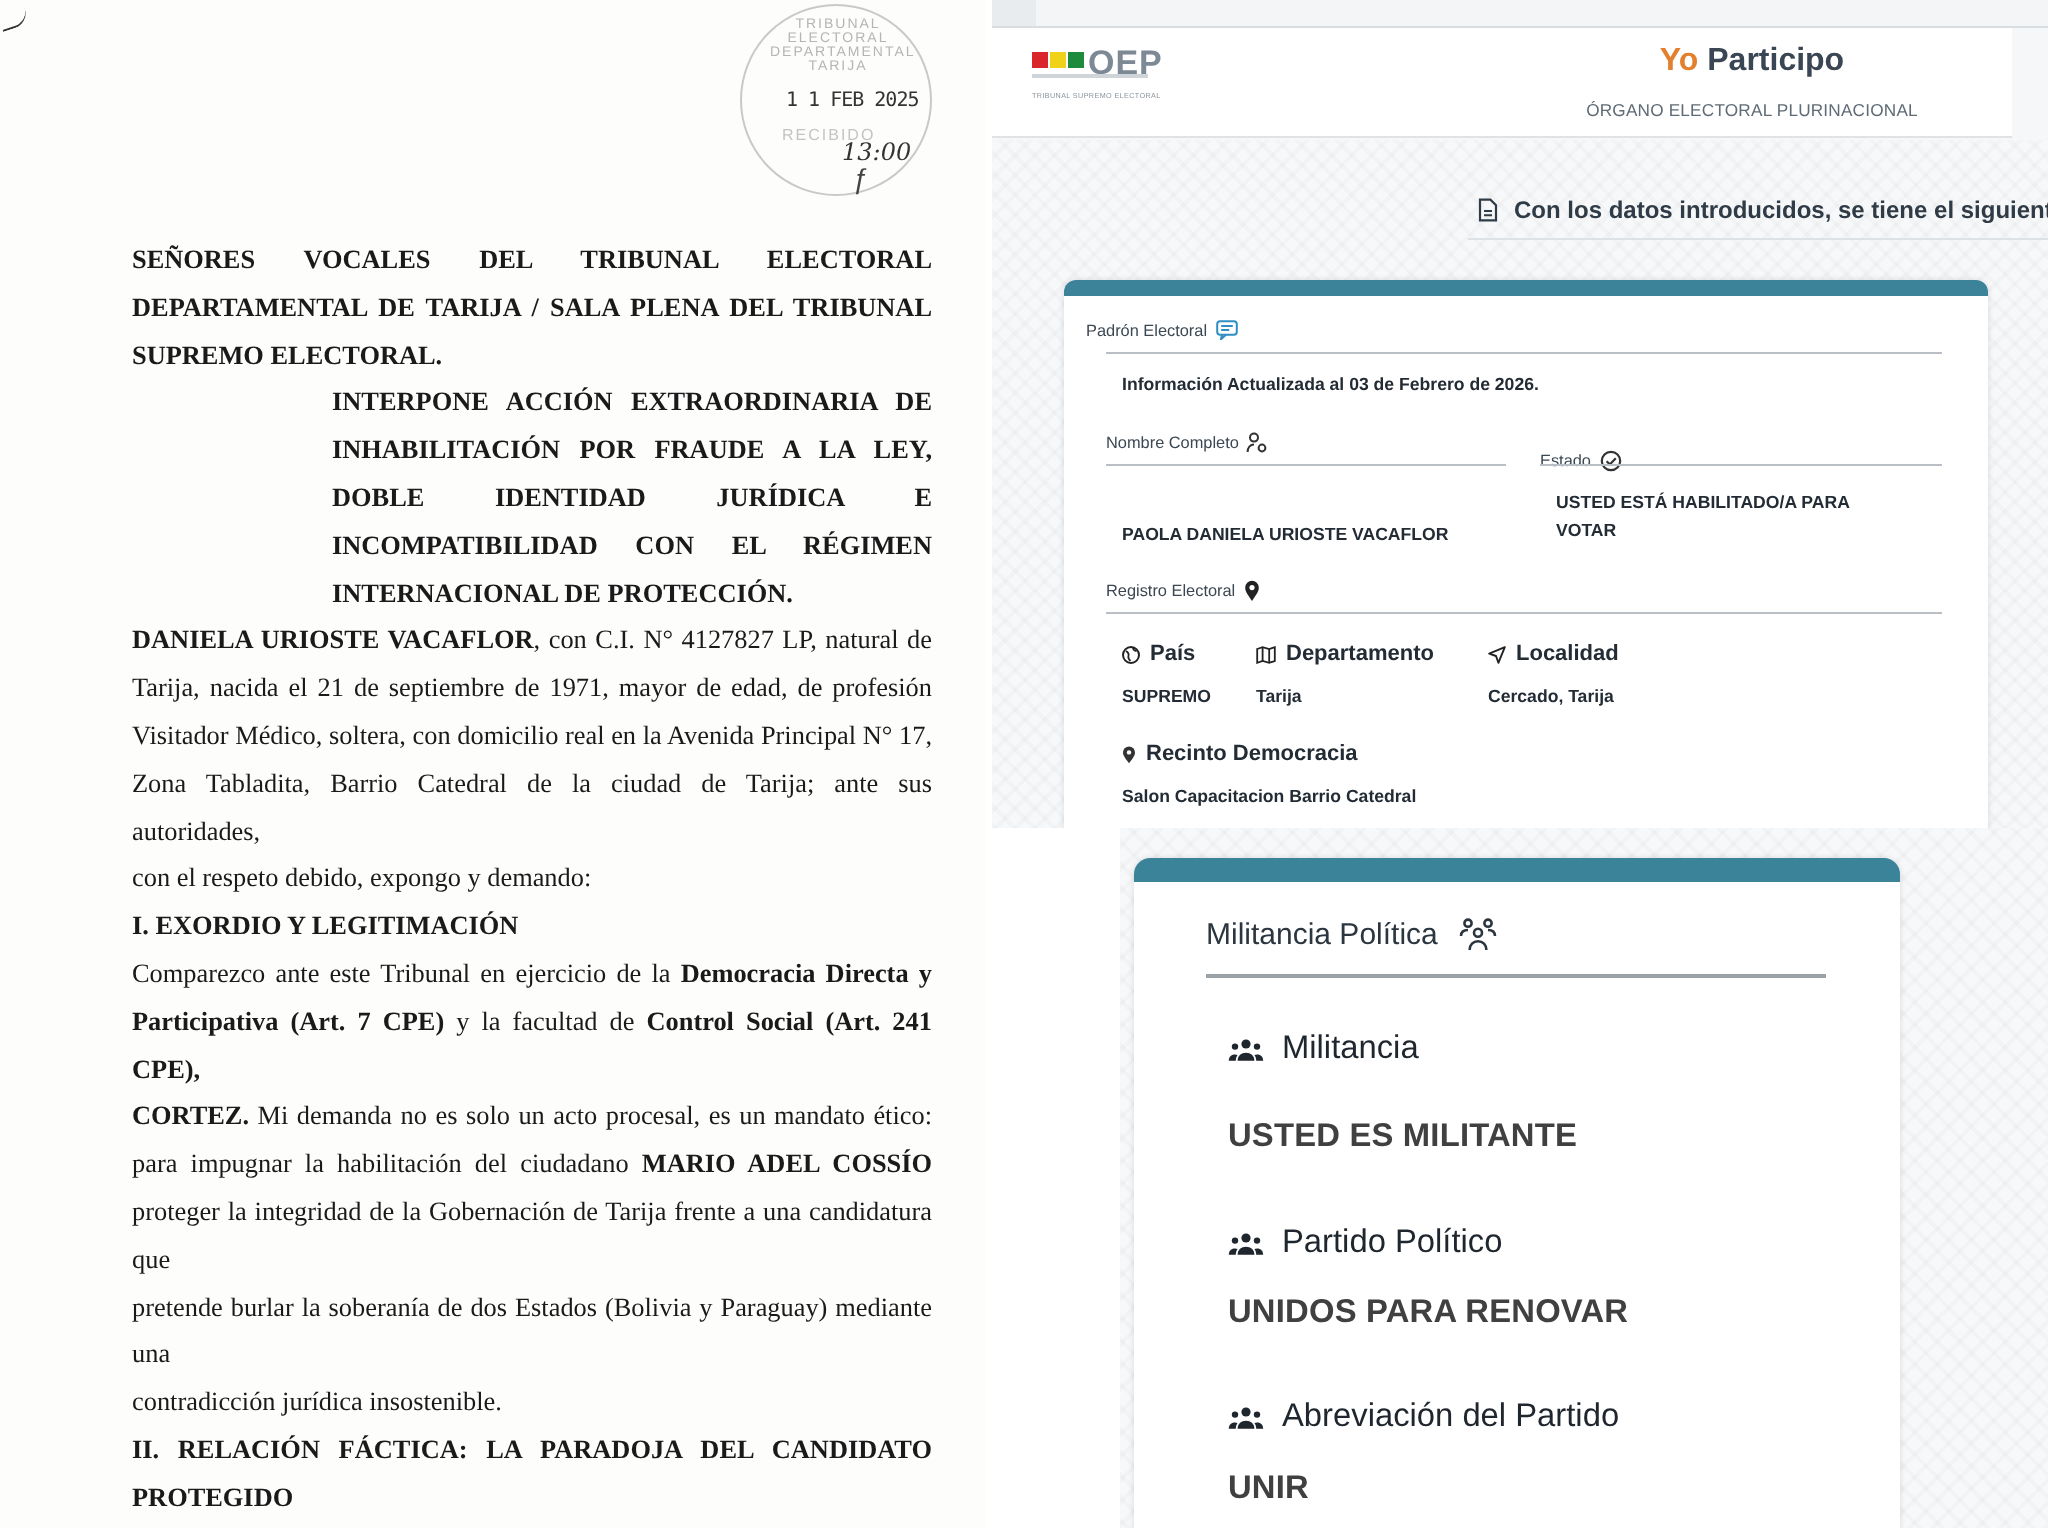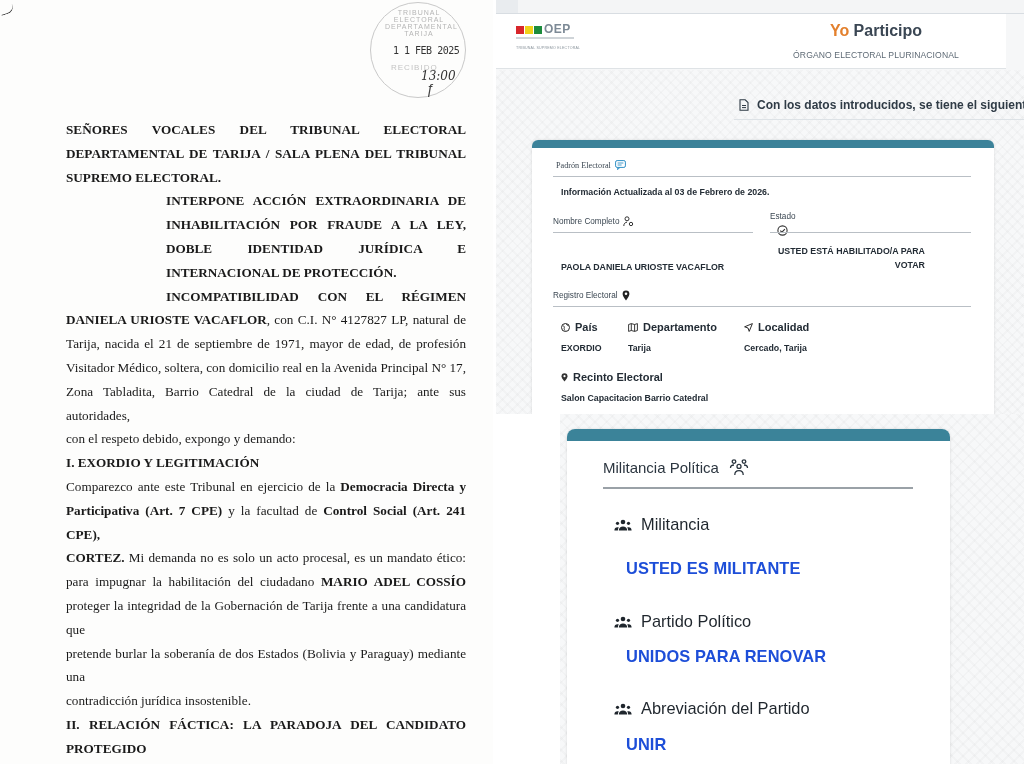--- a/index.html
+++ b/index.html
@@ -74,21 +74,21 @@
   .oep .header {
     position: absolute; left: 0; top: 14px; width: 510px; height: 55px;
     background: #ffffff; border-bottom: 1px solid #dfe3e6;
   }
   .logo { position: absolute; left: 20px; top: 12px; width: 80px; height: 30px; }
   .logo .sq { position: absolute; top: 0; width: 8px; height: 8px; }
   .logo .sq.r { left: 0; background: #d8262b; }
   .logo .sq.y { left: 9px; background: #f0d21a; }
   .logo .sq.g { left: 18px; background: #1c8c3c; }
   .logo .oep-text {
-    position: absolute; left: 28px; top: -4px; font-size: 12px; font-weight: bold; color: #7d8a96; letter-spacing: 0.5px;
+    position: absolute; left: 28px; top: -4px; font-size: 17px; font-weight: bold; color: #7d8a96; letter-spacing: 0.5px;
   }
   .logo .sub1 { position: absolute; left: 0; top: 11px; width: 58px; height: 2px; background: #cfd4d8; }
   .logo .sub2 { position: absolute; left: 0; top: 20px; font-size: 3.6px; color: #8a949c; letter-spacing: 0.2px; white-space: nowrap; }
   .brand-title {
     position: absolute; left: 300px; top: 8px; width: 160px; text-align: center;
     font-size: 16px; font-weight: bold; color: #3a4653;
   }
   .brand-title .yo { color: #e3802d; }
   .brand-sub {
     position: absolute; left: 285px; top: 36px; width: 190px; text-align: center;
@@ -149,21 +149,21 @@
   .mil-title {
     position: absolute; left: 36px; top: 30px; font-size: 15px; color: #2c3640;
     display: flex; align-items: center; gap: 10px;
   }
   .mil-rule { position: absolute; left: 36px; top: 58px; width: 310px; height: 1.5px; background: #9aa1a7; }
   .mil-item-label {
     position: absolute; left: 47px; font-size: 16.4px; color: #1f262d; font-weight: 500;
     display: flex; align-items: center; gap: 9px;
   }
   .mil-item-val {
-    position: absolute; left: 59px; font-size: 16.4px; font-weight: bold; color: #1d4ed8; letter-spacing: 0.1px;
+    position: absolute; left: 47px; font-size: 16.4px; font-weight: bold; color: #404040; letter-spacing: 0.1px;
   }
 </style>
 </head>
 <body>
 
 <div class="doc">
   <div class="pen-mark"></div>
 
   <div class="stamp">
     <div class="ring-text">TRIBUNAL ELECTORAL DEPARTAMENTAL TARIJA</div>
@@ -177,22 +177,22 @@
     <div class="addressee">
       <span class="l">SEÑORES VOCALES DEL TRIBUNAL ELECTORAL</span>
       <span class="l">DEPARTAMENTAL DE TARIJA / SALA PLENA DEL TRIBUNAL</span>
       <span class="l last">SUPREMO ELECTORAL.</span>
     </div>
 
     <div class="subject">
       <span class="l">INTERPONE ACCIÓN EXTRAORDINARIA DE</span>
       <span class="l">INHABILITACIÓN POR FRAUDE A LA LEY,</span>
       <span class="l">DOBLE IDENTIDAD JURÍDICA E</span>
+      <span class="l">INCOMPATIBILIDAD CON EL RÉGIMEN</span>
       <span class="l last">INTERNACIONAL DE PROTECCIÓN.</span>
-      <span class="l">INCOMPATIBILIDAD CON EL RÉGIMEN</span>
     </div>
 
     <div>
       <span class="j"><b>DANIELA URIOSTE VACAFLOR</b><span>, con C.I. N° 4127827 LP, natural de</span></span>
       <span class="j">Tarija, nacida el 21 de septiembre de 1971, mayor de edad, de profesión</span>
       <span class="j">Visitador Médico, soltera, con domicilio real en la Avenida Principal N° 17,</span>
       <span class="j">Zona Tabladita, Barrio Catedral de la ciudad de Tarija; ante sus autoridades,</span>
       <span class="jl">con el respeto debido, expongo y demando:</span>
     </div>
 
@@ -240,21 +240,21 @@
     <svg class="doc-icon" viewBox="0 0 10 12">
         <path d="M1 0.8h5.2L9 3.6V11.2H1Z" fill="none" stroke="#2f3b46" stroke-width="1.1"></path>
         <path d="M3 6.5h4M3 8.6h4" stroke="#2f3b46" stroke-width="1"></path>
       </svg>
     <span>Con los datos introducidos, se tiene el siguiente reg</span>
   </div>
 
   <div class="card-padron">
     <div class="bar"></div>
 
-    <div class="sec-label" style="left:24px; top:20px;font-family:Liberation Serif, serif;">
+    <div class="sec-label" style="left:11px; top:20px;">
       <span>Padrón Electoral</span>
       <svg class="ico" width="11" height="10" viewBox="0 0 11 10">
           <rect x="0.6" y="0.6" width="9.8" height="6.8" rx="1.5" fill="none" stroke="#2f8fc4" stroke-width="1"></rect>
           <path d="M3 7.4 L2.5 9.6 L5 7.4" fill="none" stroke="#2f8fc4" stroke-width="1"></path>
           <path d="M2.6 3h5.8M2.6 5h4" stroke="#2f8fc4" stroke-width="0.9"></path>
         </svg>
     </div>
     <div class="sec-rule" style="left:21px; top:36px; width:418px;"></div>
     <div class="val" style="left:29px; top:45px;">Información Actualizada al 03 de Febrero de 2026.</div>
 
@@ -262,50 +262,50 @@
       <span>Nombre Completo</span>
       <svg class="ico" width="11" height="11" viewBox="0 0 11 11">
           <circle cx="4" cy="2.8" r="2" fill="none" stroke="#333" stroke-width="1"></circle>
           <path d="M0.8 10c0-2.4 1.5-3.8 3.2-3.8" fill="none" stroke="#333" stroke-width="1"></path>
           <circle cx="8" cy="8" r="1.7" fill="none" stroke="#333" stroke-width="1"></circle>
         </svg>
     </div>
     <div class="sec-rule" style="left:21px; top:92px; width:200px;"></div>
     <div class="val" style="left:29px; top:120px;">PAOLA DANIELA URIOSTE VACAFLOR</div>
 
-    <div class="sec-label" style="left:238px; top:72px;flex-direction:column;">
+    <div class="sec-label" style="left:238px; top:85px;">
       <span>Estado</span>
       <svg class="ico" width="11" height="11" viewBox="0 0 11 11">
           <circle cx="5.5" cy="5.5" r="4.6" fill="none" stroke="#333" stroke-width="1.1"></circle>
           <path d="M3.3 5.6l1.6 1.6 3-3.1" fill="none" stroke="#333" stroke-width="1.1"></path>
         </svg>
     </div>
     <div class="sec-rule" style="left:238px; top:92px; width:201px;"></div>
-    <div class="val" style="left:246px; top:104px;text-align:right;">
+    <div class="val" style="left:246px; top:104px;">
       <span>USTED ESTÁ HABILITADO/A PARA</span><br>
       <span>VOTAR</span>
     </div>
 
     <div class="sec-label" style="left:21px; top:150px;">
       <span>Registro Electoral</span>
       <svg class="ico" width="8" height="11" viewBox="0 0 8 11">
           <path d="M4 10.5C1.5 7 0.6 5.6 0.6 3.8a3.4 3.4 0 0 1 6.8 0C7.4 5.6 6.5 7 4 10.5Z" fill="#222"></path>
           <circle cx="4" cy="3.8" r="1.3" fill="#fff"></circle>
         </svg>
     </div>
     <div class="sec-rule" style="left:21px; top:166px; width:418px;"></div>
 
     <div class="sub-label" style="left:29px; top:181px;">
       <svg class="ico" width="9" height="9" viewBox="0 0 9 9">
           <circle cx="4.5" cy="4.5" r="4" fill="none" stroke="#222" stroke-width="1"></circle>
           <path d="M2 2.5c1 .6 1.6 1.4 1.2 2.6-.3.9.3 1.6 1 2.4M5.5 1c.1 1 .9 1.4 1.8 1.6" fill="none" stroke="#222" stroke-width="0.9"></path>
         </svg>
       <span>País</span>
     </div>
-    <div class="val" style="left:29px; top:201px;">EXORDIO</div>
+    <div class="val" style="left:29px; top:201px;">SUPREMO</div>
 
     <div class="sub-label" style="left:96px; top:181px;">
       <svg class="ico" width="10" height="9" viewBox="0 0 10 9">
           <path d="M0.6 1.5L3.3 0.6 6.6 1.5 9.4 0.6V7.5L6.6 8.4 3.3 7.5 0.6 8.4Z" fill="none" stroke="#222" stroke-width="0.9"></path>
           <path d="M3.3 0.6V7.5M6.6 1.5V8.4" stroke="#222" stroke-width="0.9"></path>
         </svg>
       <span>Departamento</span>
     </div>
     <div class="val" style="left:96px; top:201px;">Tarija</div>
 
@@ -315,21 +315,21 @@
         </svg>
       <span>Localidad</span>
     </div>
     <div class="val" style="left:212px; top:201px;">Cercado, Tarija</div>
 
     <div class="sub-label" style="left:29px; top:231px;">
       <svg class="ico" width="7" height="9" viewBox="0 0 7 9">
           <path d="M3.5 8.6C1.4 5.8 0.5 4.6 0.5 3.2a3 3 0 0 1 6 0c0 1.4-.9 2.6-3 5.4Z" fill="#333"></path>
           <circle cx="3.5" cy="3.2" r="1.1" fill="#fff"></circle>
         </svg>
-      <span>Recinto Electoral</span>
+      <span>Recinto Democracia</span>
     </div>
     <div class="val" style="left:29px; top:251px;">Salon Capacitacion Barrio Catedral</div>
   </div>
 </div>
 
 <div class="mil-wrap">
   <div class="fade-left"></div>
   <div class="card-mil">
     <div class="bar"></div>
     <div class="mil-title">

